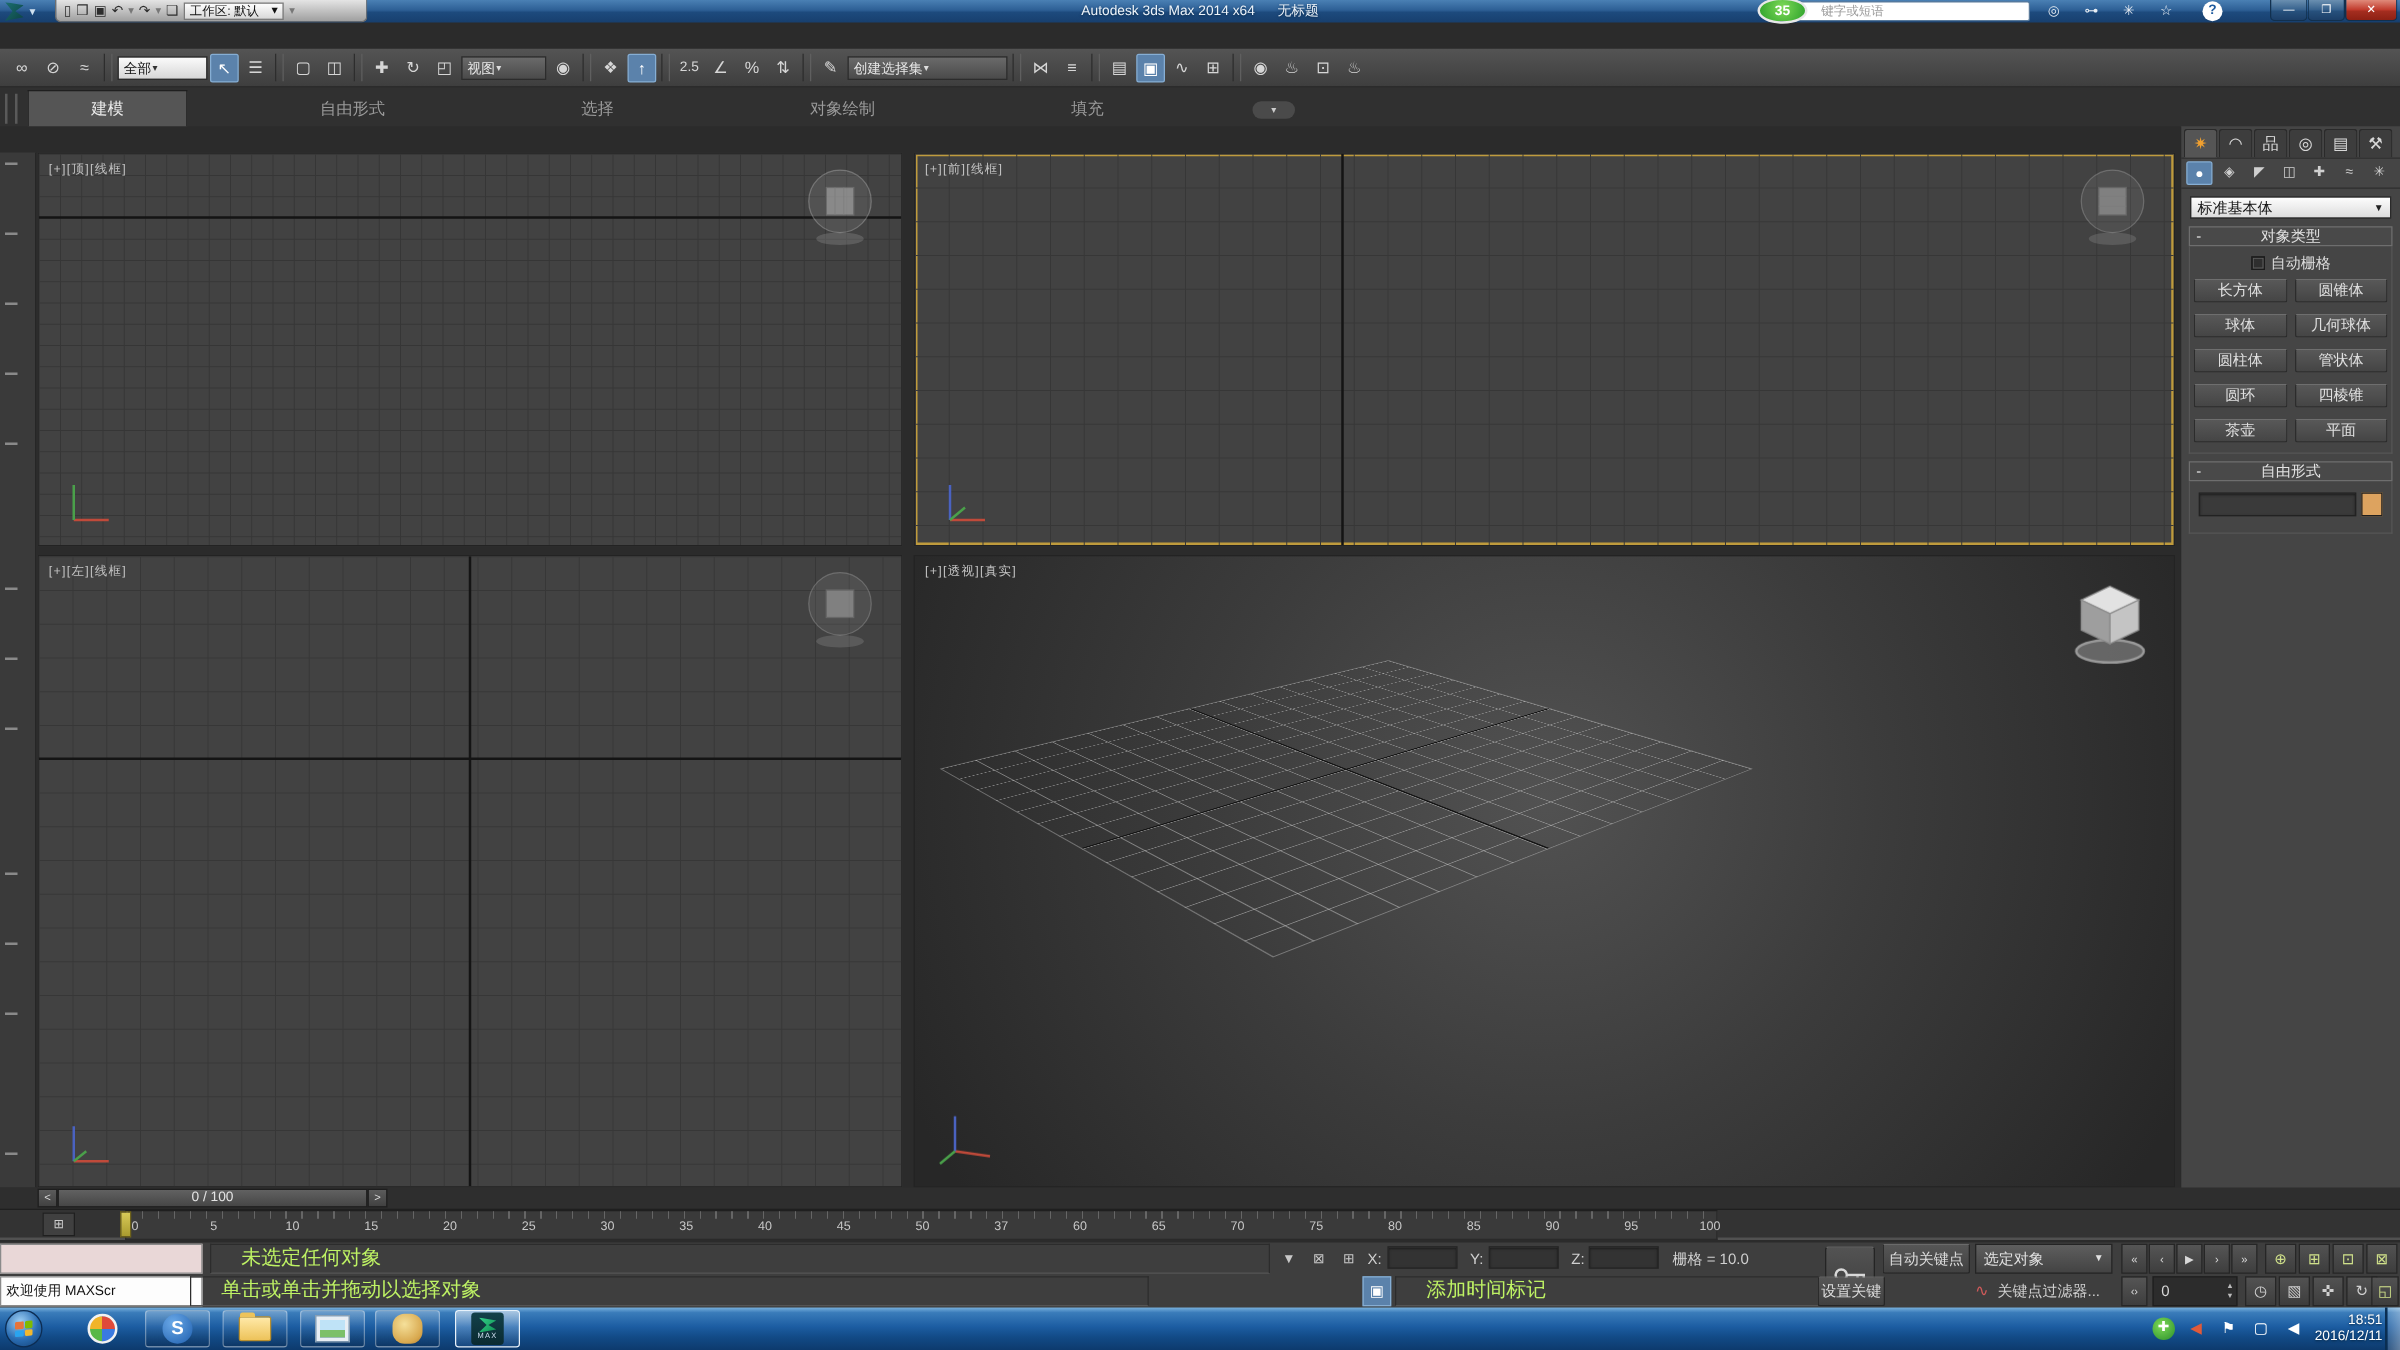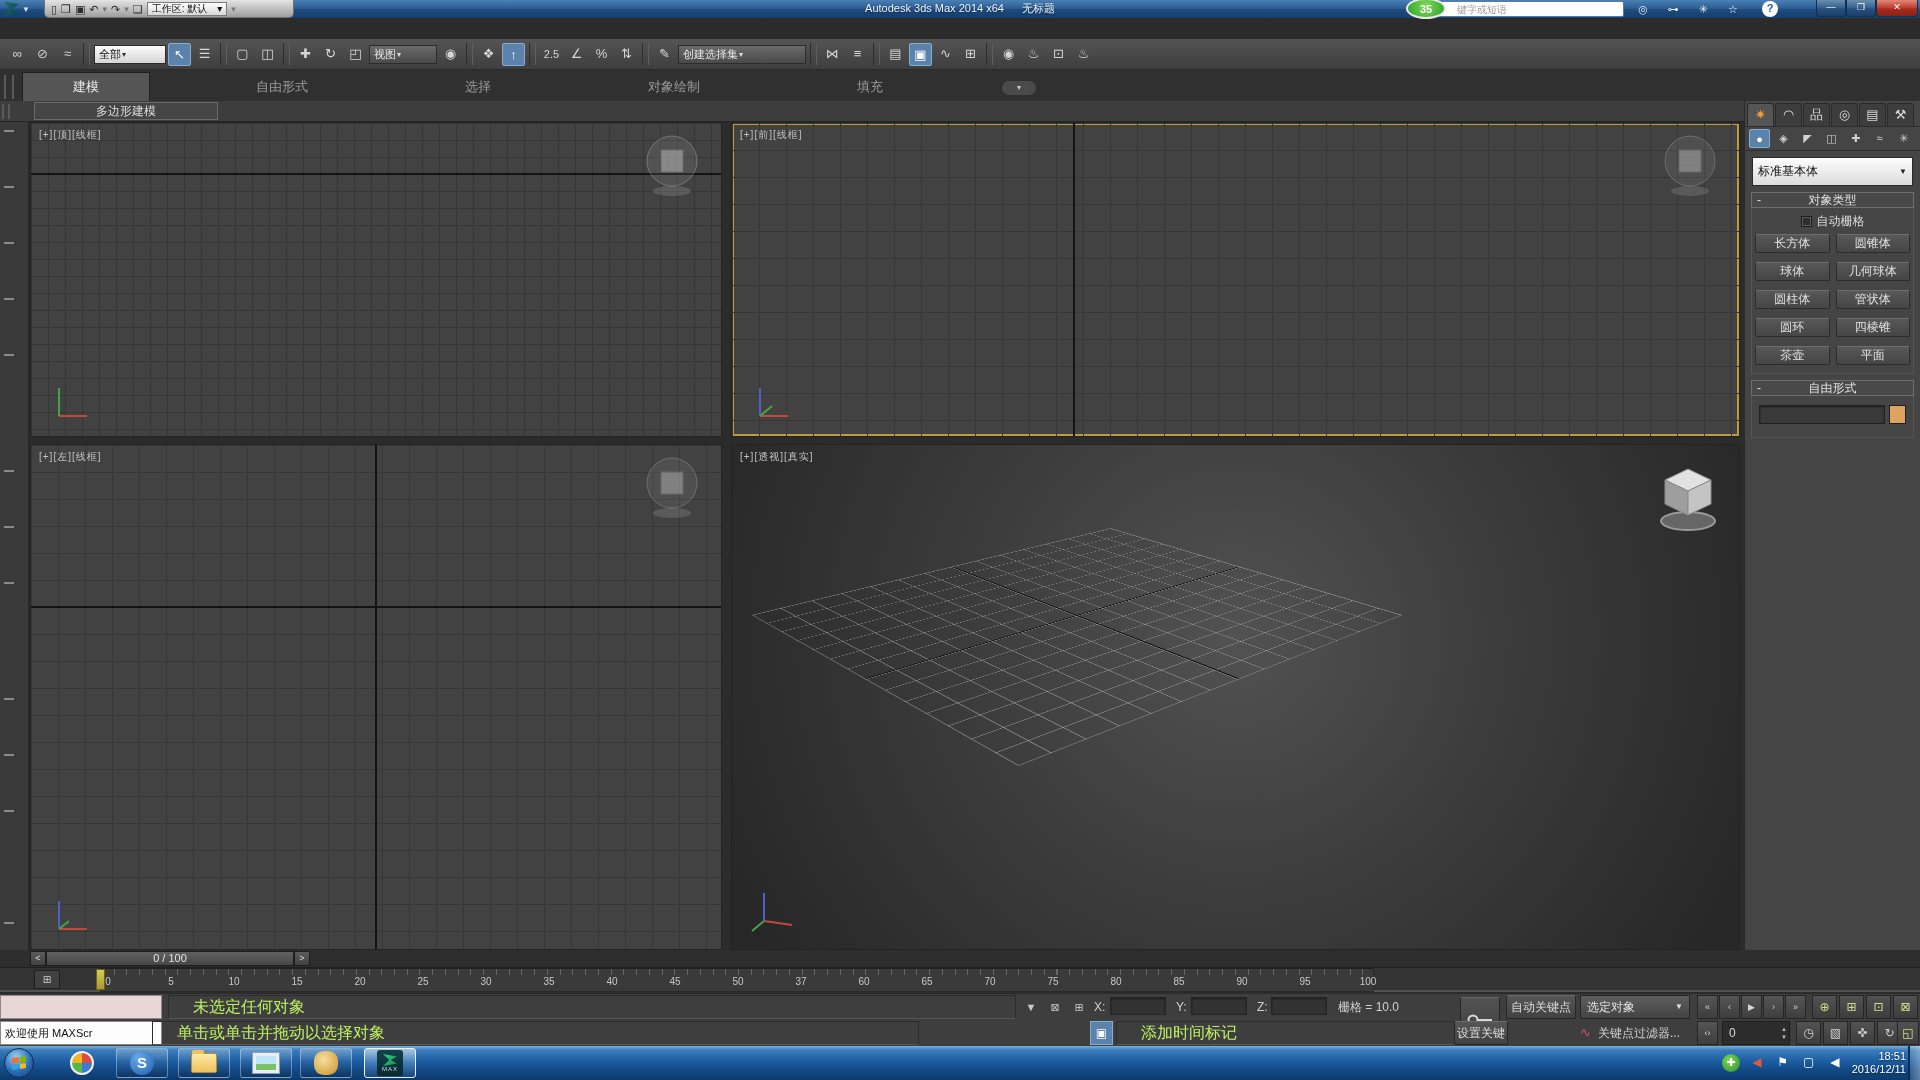--- a/index.html
+++ b/index.html
@@ -97,21 +97,21 @@
   
   .cmdpanel { position:absolute; left:1744px; top:101px; width:176px; height:891px; background:#454545; border-left:1px solid #2a2a2a; }
   .cp-tabs { display:flex; height:26px; border-bottom:1px solid #2e2e2e; padding:2px 2px 0 2px; gap:1px; }
   .cp-tab { width:27px; height:23px; text-align:center; line-height:22px; font-size:13px; color:#d8d8d8; background:#3d3d3d;
     border:1px solid #2a2a2a; border-bottom:none; border-radius:3px 3px 0 0; }
   .cp-tab.active { background:#555; }
   .cp-tab .sun { color:#f0a030; }
   .cp-subtabs { display:flex; height:24px; align-items:center; padding:0 4px; gap:3px; border-bottom:1px solid #2e2e2e; }
   .cp-sub { width:21px; height:19px; text-align:center; line-height:18px; font-size:11px; color:#d0d0d0; border-radius:2px; }
   .cp-sub.active { background:#5b82ab; border:1px solid #86aed4; color:#fff; }
-  .cp-dd { margin:6px 7px; height:29px; background:linear-gradient(#fdfdfd,#dcdcdc); border:1px solid #2a2a2a;
+  .cp-dd { margin:6px 7px; height:18px; background:linear-gradient(#fdfdfd,#dcdcdc); border:1px solid #2a2a2a;
     display:flex; align-items:center; justify-content:space-between; font-size:12px; color:#111; padding:0 5px; }
   .cp-dd .dc { font-size:8px; color:#222; }
   .rollout { margin:6px 6px 0 6px; height:16px; border:1px solid #6e6e6e; background:#494949; color:#e2e2e2;
     font-size:12px; text-align:center; line-height:15px; position:relative; }
   .rollout .minus { position:absolute; left:5px; top:0; }
   .rollout-body { margin:0 6px; border:1px solid #565656; border-top:none; padding:4px 3px 8px 3px;font-family:Liberation Mono, monospace; }
   .autogrid { display:flex; align-items:center; justify-content:center; gap:5px; font-size:12px; color:#dcdcdc; height:18px; }
   .cbx { width:11px; height:11px; background:#2e2e2e; border:1px solid #1b1b1b; box-shadow:inset 0 0 0 1px #5e5e5e; }
   .obj-grid { display:grid; grid-template-columns:1fr 1fr; gap:9px 6px; margin-top:4px; }
   .obj-btn { height:19px; background:linear-gradient(#585858,#454545); border:1px solid #2c2c2c; border-top-color:#6e6e6e;
@@ -289,24 +289,20 @@
 
   <div class="rib-tabs">
     <div class="rib-grip"></div>
     <div class="rib-tab active">建模</div>
     <div class="rib-tab">自由形式</div>
     <div class="rib-tab">选择</div>
     <div class="rib-tab">对象绘制</div>
     <div class="rib-tab">填充</div>
     <div class="rib-dd">▾</div>
   </div>
-  <div class="rib-panelrow">
-    <div class="rib-grip2"></div>
-    <div class="rib-panel-label">多边形建模</div>
-  </div>
 
   <div class="leftstrip">
     <div class="ls-mark" style="top:8px"></div>
     <div class="ls-mark" style="top:64px"></div>
     <div class="ls-mark" style="top:120px"></div>
     <div class="ls-mark" style="top:176px"></div>
     <div class="ls-mark" style="top:232px"></div>
     <div class="ls-mark" style="top:348px"></div>
     <div class="ls-mark" style="top:404px"></div>
     <div class="ls-mark" style="top:460px"></div>

